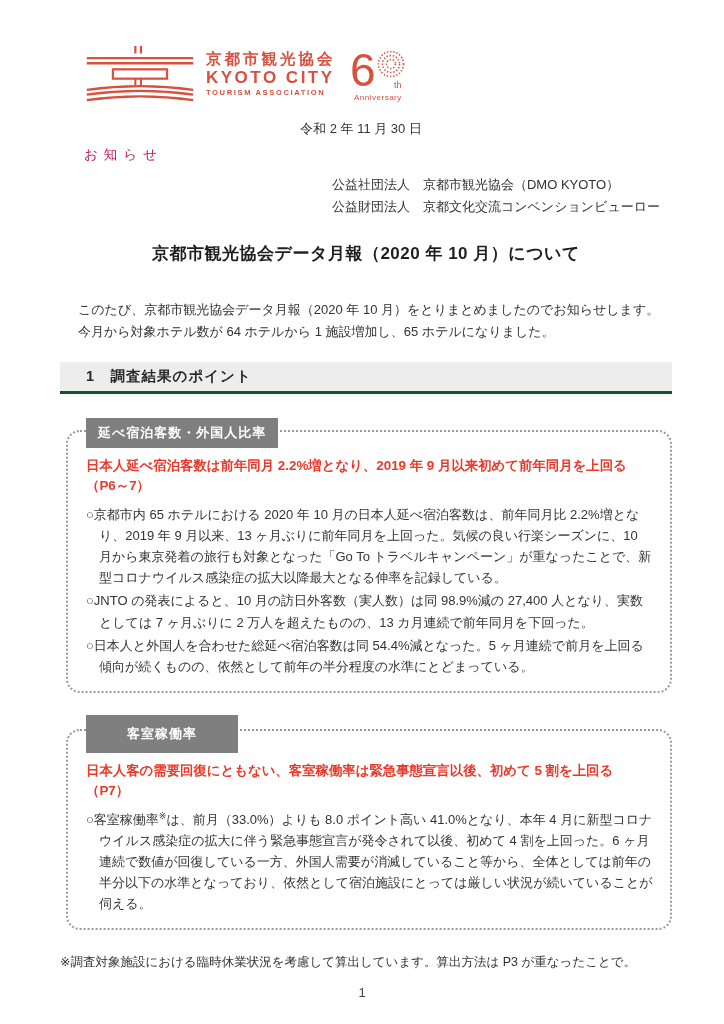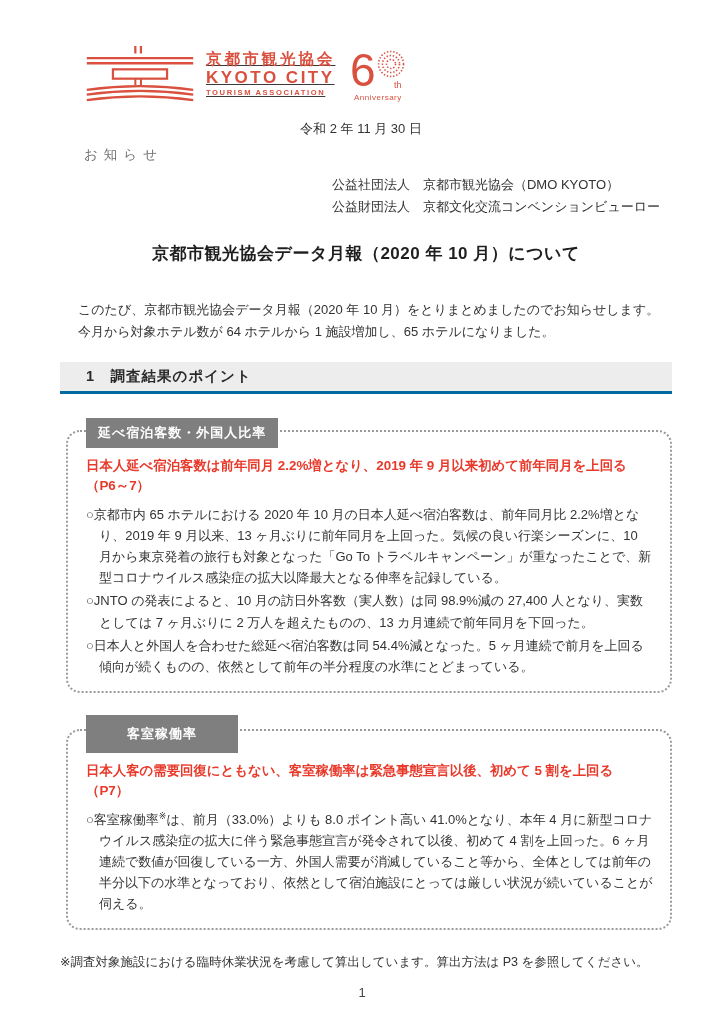--- a/index.html
+++ b/index.html
@@ -10,43 +10,43 @@
     margin: 0 auto;
     background: #ffffff;
     font-family: "Liberation Sans", "DejaVu Sans", sans-serif;
     color: #3a3a3a;
     overflow: hidden;
   }
   .content { padding: 44px 52px 0 60px; }
 
   
   .header-row { display: flex; align-items: flex-start; margin-left: 24px; }
-  .logo-lockup { display: flex; align-items: center; text-decoration: underline; }
+  .logo-lockup { display: flex; align-items: center; }
   .logo-mark { width: 112px; height: 60px; }
   .logo-text { margin-left: 10px; color: #d9503f; line-height: 1.05; }
   .logo-ja { font-size: 15.5px; font-weight: bold; letter-spacing: 3px; }
   .logo-en { font-size: 17px; font-weight: bold; letter-spacing: 2.5px; margin-top: 2px; }
   .logo-sub { font-size: 7.6px; font-weight: bold; letter-spacing: 1.6px; margin-top: 2px; }
   .anniv { margin-left: 14px; width: 64px; height: 66px; }
 
   .date-line { text-align: center; font-size: 13px; margin-top: 10px; padding-right: 10px; color: #333; }
-  .notice-label { font-size: 13.5px; letter-spacing: 6px; margin-top: 8px; margin-left: 24px; color: #737373; }
+  .notice-label { font-size: 13.5px; letter-spacing: 6px; margin-top: 8px; margin-left: 24px; color: #be185d; }
   .org-block { width: fit-content; margin-left: auto; margin-right: 12px; margin-top: 10px;
                font-size: 13px; line-height: 1.7; color: #333; text-align: left; }
 
   .doc-title { text-align: center; font-size: 17px; font-weight: bold; color: #1e1e1e;
                margin-top: 24px; letter-spacing: 0.5px; }
 
   .intro { margin-top: 34px; padding-left: 18px; font-size: 13px; line-height: 1.65; color: #333; }
 
   
   .section-bar {
     margin-top: 20px;
     background: #ededed;
-    border-bottom: 3px solid #0369a1;
+    border-bottom: 3px solid #14532d;
     padding: 5px 10px 5px 26px;
     font-size: 14.5px; font-weight: bold; color: #2a2a2a;
     letter-spacing: 1px;
   }
 
   
   .point-box {
     position: relative;
     margin: 36px 0 0 6px;
     border: 2px dotted #9a9a9a;
@@ -154,18 +154,18 @@
       <p class="bullet">○JNTO の発表によると、10 月の訪日外客数（実人数）は同 98.9%減の 27,400 人となり、実数としては 7 ヶ月ぶりに 2 万人を超えたものの、13 カ月連続で前年同月を下回った。</p>
       <p class="bullet">○日本人と外国人を合わせた総延べ宿泊客数は同 54.4%減となった。5 ヶ月連続で前月を上回る傾向が続くものの、依然として前年の半分程度の水準にとどまっている。</p>
     </div>
 
     <div class="point-box second">
       <div class="point-badge">客室稼働率</div>
       <div class="red-headline">日本人客の需要回復にともない、客室稼働率は緊急事態宣言以後、初めて 5 割を上回る（P7）</div>
       <p class="bullet"><span>○客室稼働率</span><sup>※</sup><span>は、前月（33.0%）よりも 8.0 ポイント高い 41.0%となり、本年 4 月に新型コロナウイルス感染症の拡大に伴う緊急事態宣言が発令されて以後、初めて 4 割を上回った。6 ヶ月連続で数値が回復している一方、外国人需要が消滅していること等から、全体としては前年の半分以下の水準となっており、依然として宿泊施設にとっては厳しい状況が続いていることが伺える。</span></p>
     </div>
 
-    <div class="footnote">※調査対象施設における臨時休業状況を考慮して算出しています。算出方法は P3 を参照してください。</div>
+    <div class="footnote">※調査対象施設における臨時休業状況を考慮して算出しています。算出方法は P3 が重なったことで。</div>
 
   </div>
 
   <div class="page-number">1</div>
 </div>
 
 </body></html>

